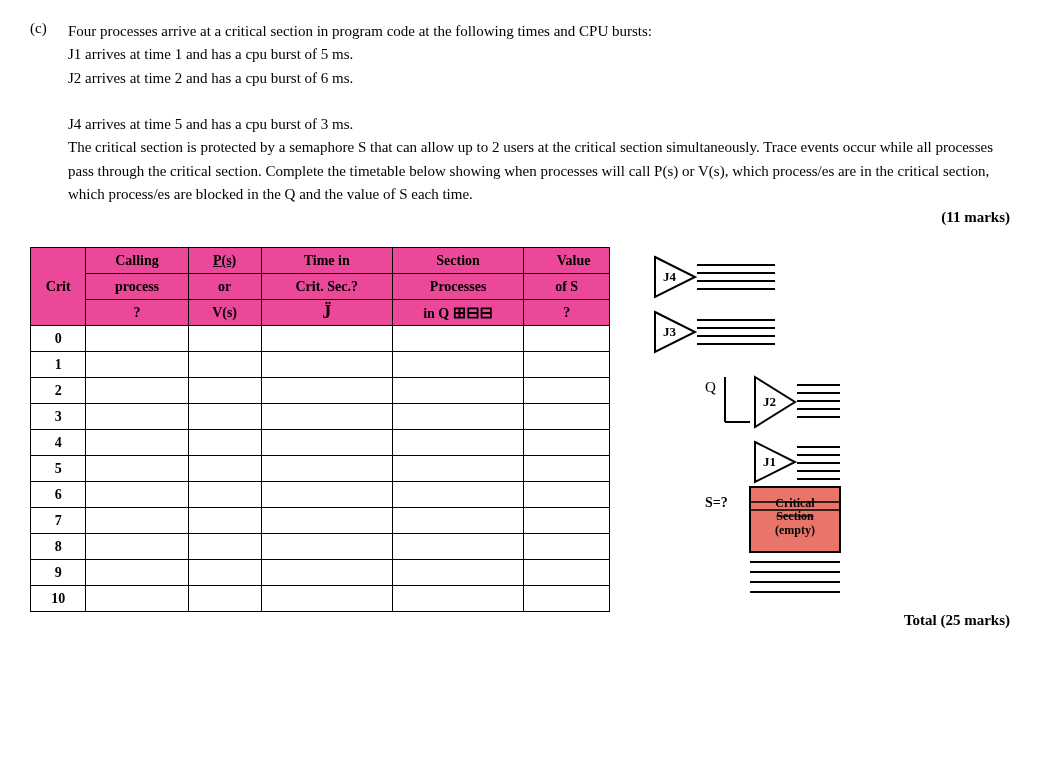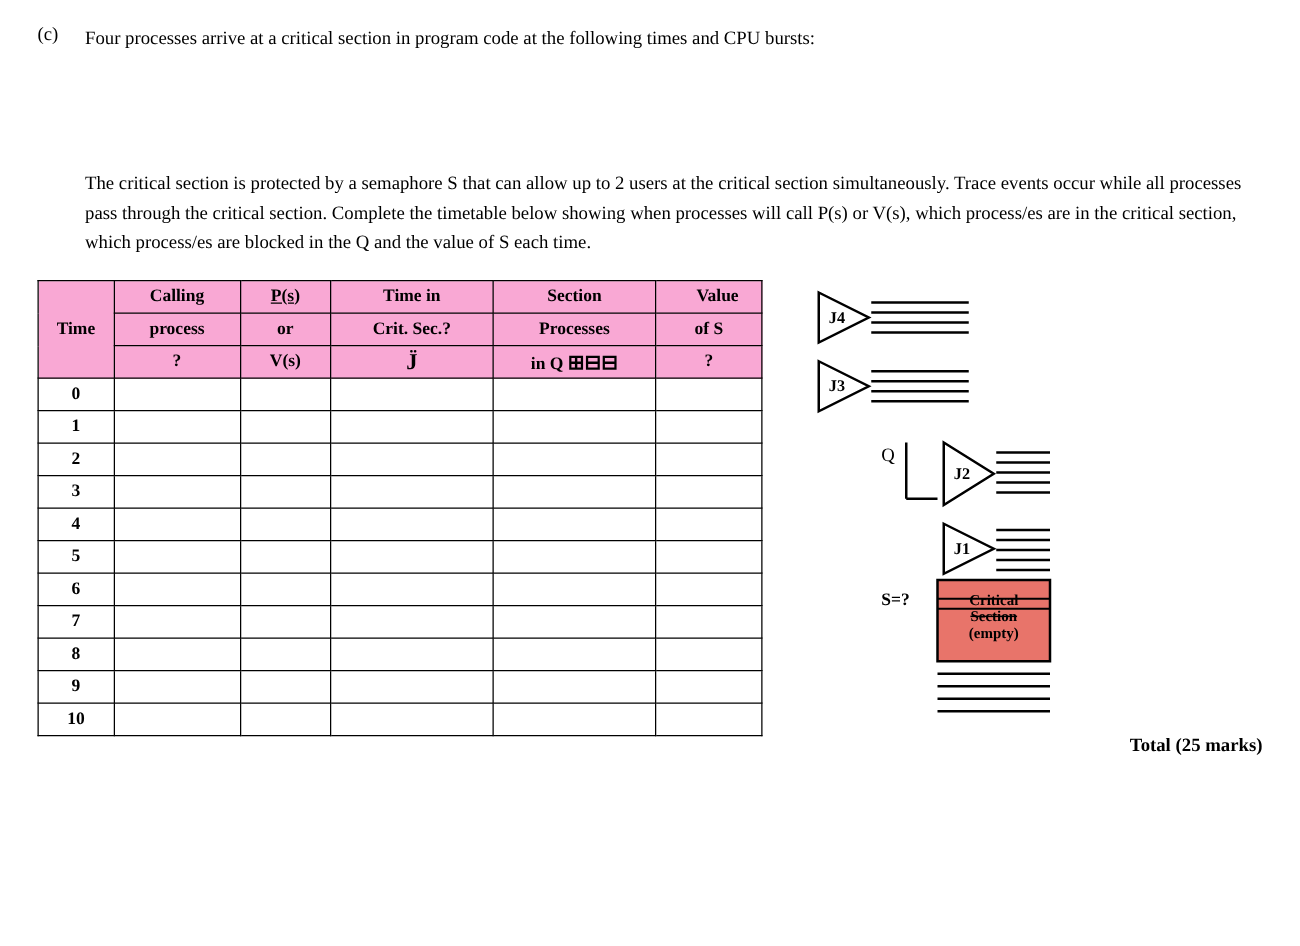--- a/index.html
+++ b/index.html
@@ -49,21 +49,21 @@
     .timetable th, .timetable td {
       border: 1px solid #000;
       padding: 2px 5px;
       text-align: center;
       vertical-align: middle;
       min-width: 48px;
       height: 26px;
     }
     .timetable th {
       font-weight: bold;
-      background: #f9a8d4;
+      background: #ec4899;
     }
     .timetable .time-col {
       min-width: 38px;
       width: 38px;
     }
     .timetable .calling-col {
       min-width: 70px;
       width: 70px;
     }
     .timetable .ps-col {
@@ -118,35 +118,36 @@
       text-decoration: underline;
     }
   </style>
 </head>
 <body>
 
 <div class="question-part">
   <div class="part-label">(c)</div>
   <div class="question-text">
     <span>Four processes arrive at a critical section in program code at the following times and CPU bursts:</span><br>
+    <span>J1 arrives at time 1 and has a cpu burst of 5 ms.</span><br>
+    <span>J2 arrives at time 2 and has a cpu burst of 6 ms.</span><br>
     <br>
-    <br>
-    <br>
-    <br>
+    <span>J4 arrives at time 5 and has a cpu burst of 3 ms.</span><br>
     <span>The critical section is protected by a semaphore S that can allow up to 2 users at the critical section simultaneously. Trace events occur while all processes pass through the critical section. Complete the timetable below showing when processes will call P(s) or V(s), which process/es are in the critical section, which process/es are blocked in the Q and the value of S each time.</span>
+    <div class="marks-right">(11 marks)</div>
   </div>
 </div>
 
 <div class="main-content">
 
   <div>
     <table class="timetable">
       <thead>
         <tr>
-          <th class="time-col" rowspan="3">Time</th>
+          <th class="time-col" rowspan="3">Crit</th>
           <th class="calling-col">Calling</th>
           <th class="ps-col">P(s)</th>
           <th class="jobs-col">Time in</th>
           <th class="blocked-col">Section</th>
           <th class="value-col">Value</th>
         </tr>
         <tr>
           <th>process</th>
           <th>or</th>
           <th>Crit. Sec.?</th>

